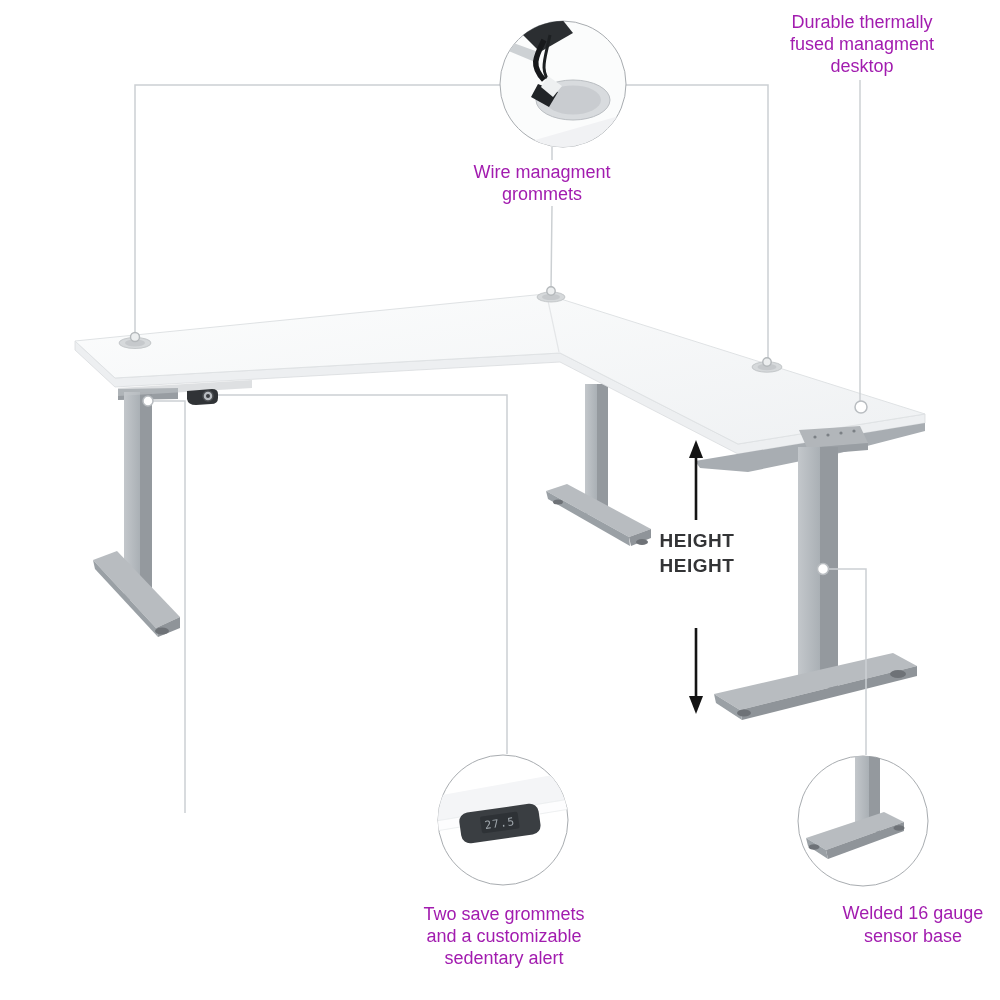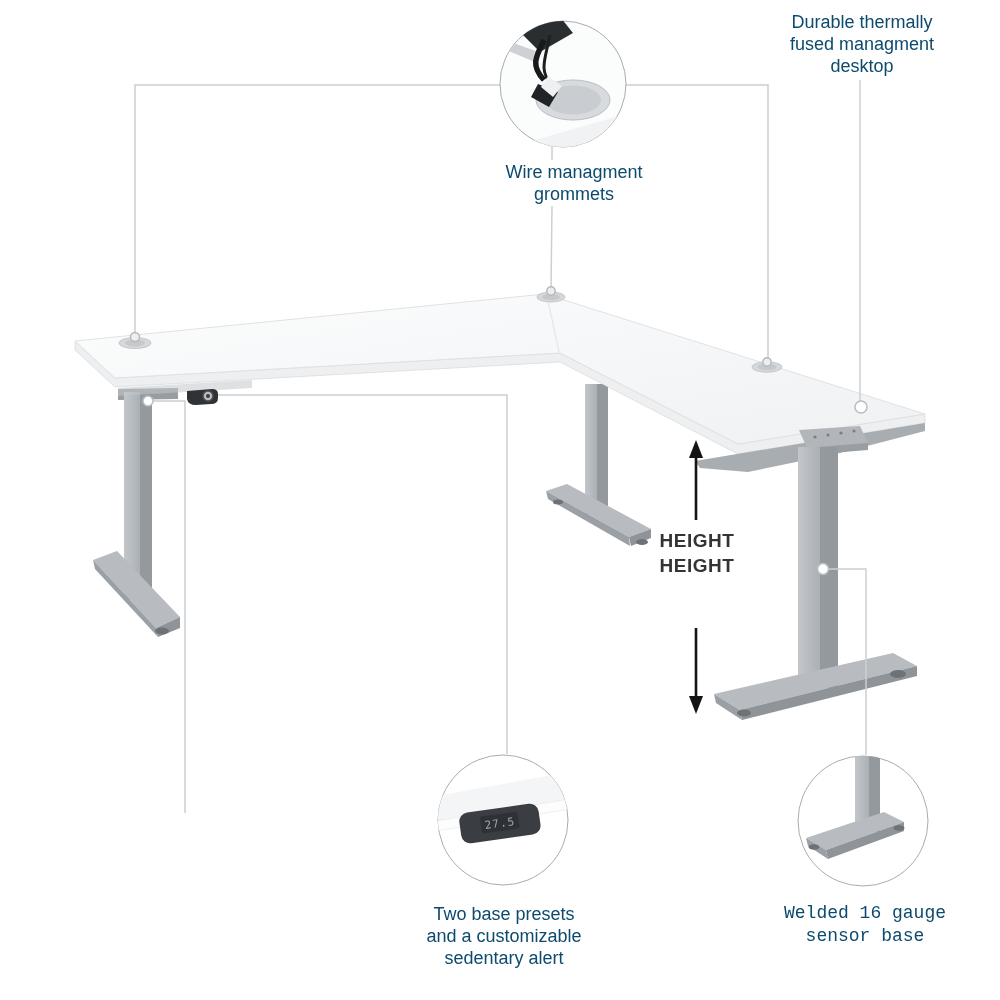--- a/index.html
+++ b/index.html
@@ -1,19 +1,19 @@
 <!DOCTYPE html>
 <html><head>
 <meta charset="utf-8">
 <style>
   html,body{margin:0;padding:0;background:#ffffff;}
   #canvas{position:relative;width:1000px;height:1000px;background:#ffffff;overflow:hidden;
           font-family:"Liberation Sans","DejaVu Sans",sans-serif;}
   svg{position:absolute;left:0;top:0;}
-  .label{position:absolute;transform:translateX(-50%);text-align:center;color:#0c4a6e;
+  .label{position:absolute;transform:translateX(-50%);text-align:center;color:#a21caf;
          font-size:18px;line-height:23px;white-space:nowrap;}
   .label.small{font-size:18px;line-height:22px;}
   .heading{font-size:19px;line-height:25px;letter-spacing:.5px;color:#333436;font-weight:bold;}
   .dims{font-size:19px;line-height:24px;}
 </style>
 </head>
 <body>
 
 <div id="canvas">
 
@@ -162,42 +162,42 @@
       <polygon points="855,756 869,756 869,830 855,830" fill="url(#legCol)"></polygon>
       <polygon points="806,838 884,812 904,822 826,850" fill="#b8bcc0"></polygon>
       <polygon points="826,850 904,822 904,831 828,859" fill="#8f9499"></polygon>
       <polygon points="806,838 826,850 828,859 808,846" fill="#9aa0a5"></polygon>
       <ellipse cx="899" cy="828" rx="5.5" ry="2.8" fill="#6e7277"></ellipse>
       <ellipse cx="814" cy="847" rx="5.5" ry="2.8" fill="#6e7277"></ellipse>
     </g>
   </g>
 </svg>
 
-<div class="label small" style="left:574px;top:161px;">
+<div class="label small" style="left:542px;top:161px;">
   <div>Wire managment</div>
   <div>grommets</div>
 </div>
 
 <div class="label small" style="left:862px;top:11px;">
   <div>Durable thermally</div>
   <div>fused managment</div>
   <div>desktop</div>
 </div>
 
 <div class="label heading" style="left:697px;top:528px;">
   <div>HEIGHT</div>
   <div>HEIGHT</div>
 </div>
 
 
 
 <div class="label small" style="left:504px;top:903px;">
-  <div>Two base presets</div>
+  <div>Two save grommets</div>
   <div>and a customizable</div>
   <div>sedentary alert</div>
 </div>
 
-<div class="label" style="left:865px;top:902px;font-family:Liberation Mono, monospace;">
+<div class="label" style="left:913px;top:902px;">
   <div>Welded 16 gauge</div>
   <div>sensor base</div>
 </div>
 
 </div>
 
 </body></html>

